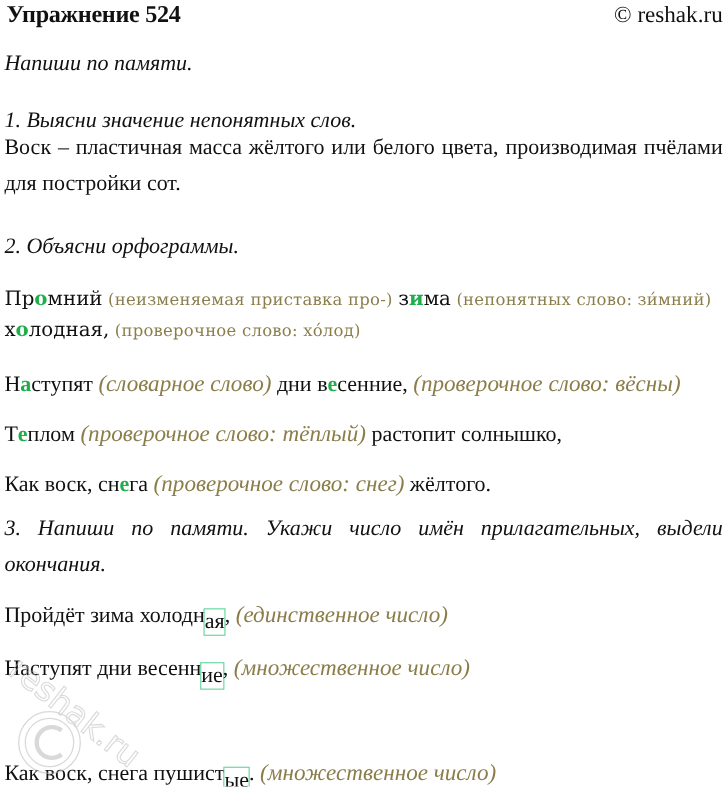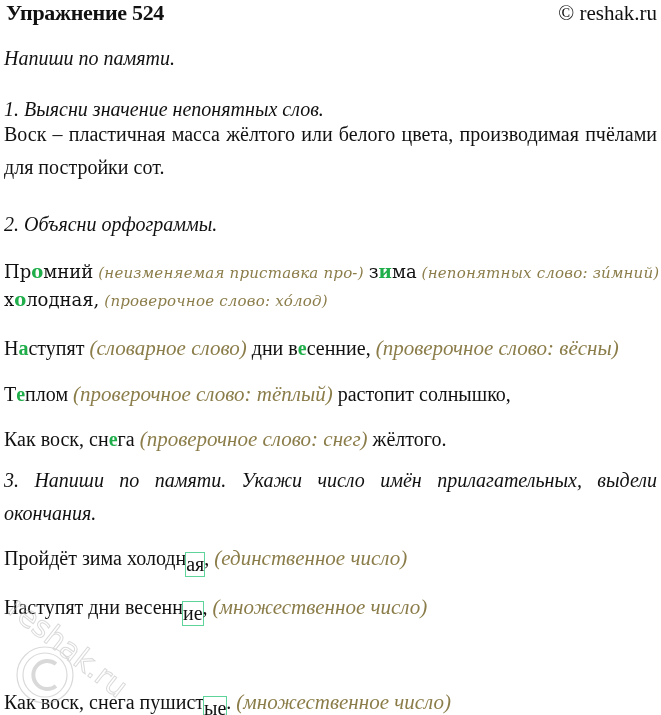--- a/index.html
+++ b/index.html
@@ -64,21 +64,20 @@
       color: #1fae4a;
       font-weight: bold;
     }
     .comment {
       font-style: italic;
       color: #8b7d4a;
       font-size: 21px;
     }
     .comment-sans {
       font-family: "DejaVu Serif", serif;
-      font-style: italic;
       color: #8b7d4a;
       font-size: 15px;
       letter-spacing: 0.2px;
     }
     .sans-word {
       font-family: "DejaVu Serif", serif;
       font-size: 18px;
     }
     .ending {
       display: inline-block;

